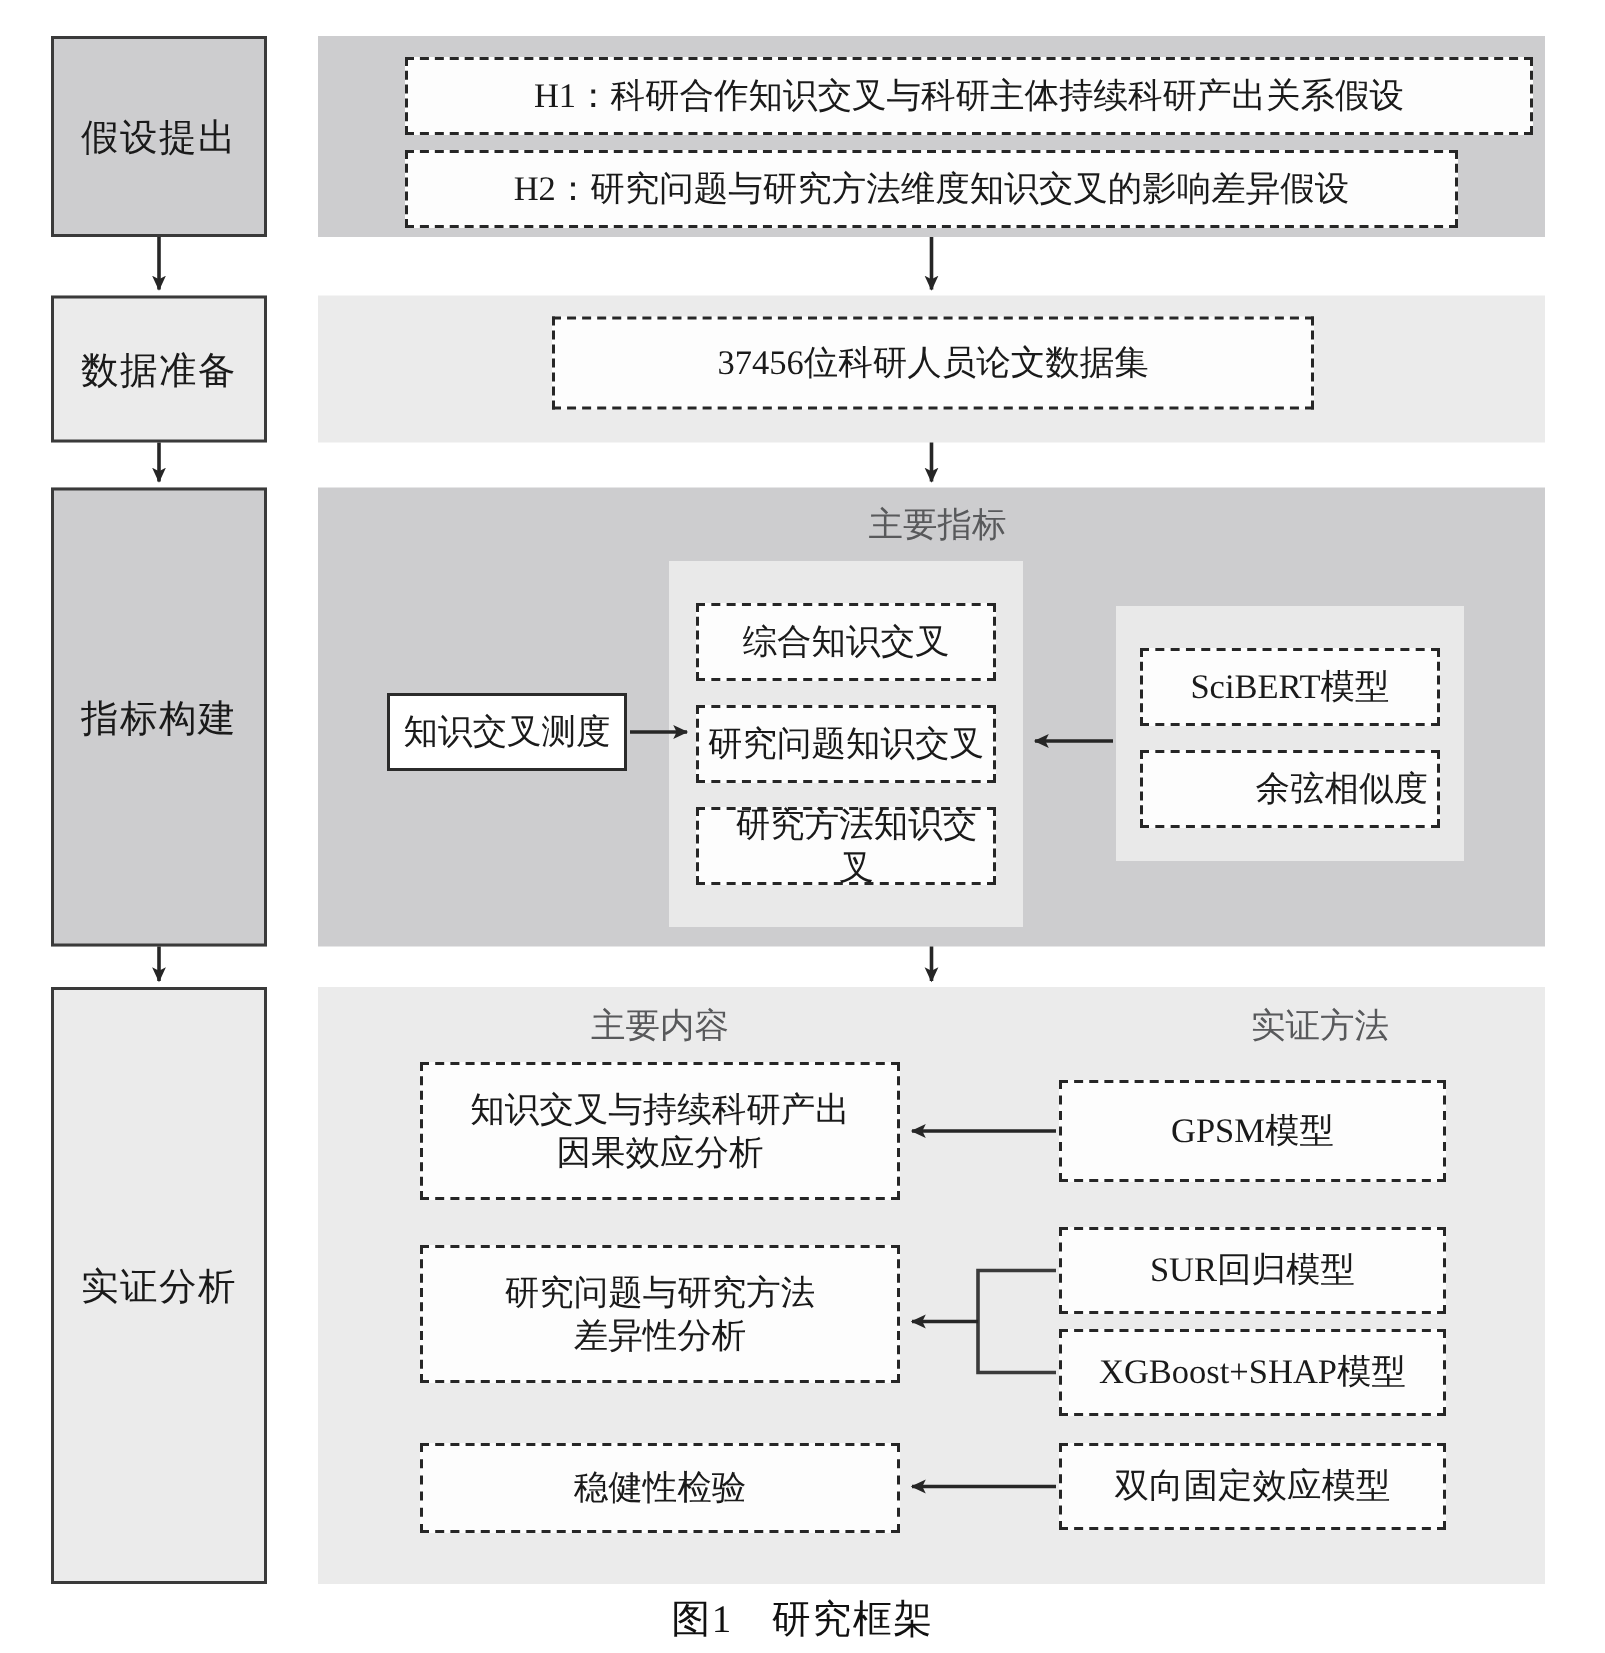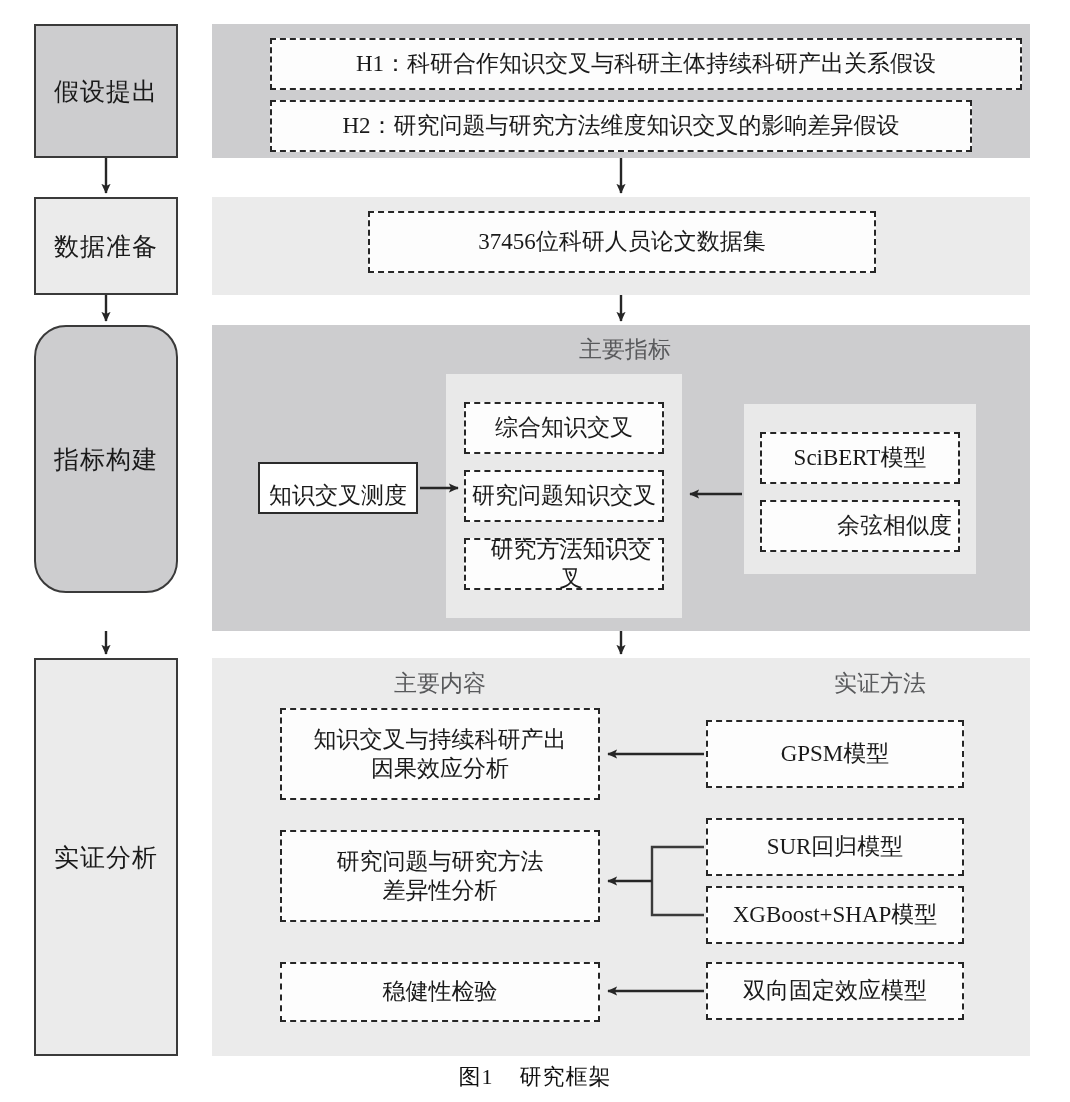--- a/index.html
+++ b/index.html
@@ -36,59 +36,59 @@
     background:#fdfdfd;
     border:2px dashed #262626;
     box-sizing:border-box;
     display:flex;align-items:center;justify-content:center;
     text-align:center;
     font-size:23px;
     line-height:1.28;
     padding:2px 6px;
   }
   .node.tall{font-size:23px;}
-  .node.solid{border:2px solid #2b2b2b;background:#ffffff;align-items:flex-end;}
+  .node.solid{border:2px solid #2b2b2b;background:#ffffff;}
 
   
   .colcap{
     position:absolute;
     font-size:23px;
     color:#58595b;
     text-align:center;
     white-space:nowrap;
   }
 
   
   .wires{position:absolute;left:0;top:0;width:1070px;height:1102px;pointer-events:none;}
 
   
   .caption{
     position:absolute;left:0;top:1062px;width:1070px;
-    text-align:center;font-size:22px;color:#111;
+    text-align:center;font-size:26px;color:#111;
     letter-spacing:1px;
   }
   .caption .gap{display:inline-block;width:26px;}
 </style>
 </head>
 <body>
 
 <div class="canvas">
 
   <div class="band dark" style="left:212px;top:24px;width:818px;height:134px;"></div>
   <div class="band light" style="left:212px;top:197px;width:818px;height:98px;"></div>
   <div class="band dark" style="left:212px;top:325px;width:818px;height:306px;"></div>
   <div class="band light" style="left:212px;top:658px;width:818px;height:398px;"></div>
 
   <div class="stage dark" style="left:34px;top:24px;width:144px;height:134px;">
     <span>假设提出</span>
   </div>
   <div class="stage light" style="left:34px;top:197px;width:144px;height:98px;">
     <span>数据准备</span>
   </div>
-  <div class="stage dark" style="left:34px;top:325px;width:144px;height:268px;border-radius:32px;">
+  <div class="stage dark" style="left:34px;top:325px;width:144px;height:306px;">
     <span>指标构建</span>
   </div>
   <div class="stage light" style="left:34px;top:658px;width:144px;height:398px;">
     <span>实证分析</span>
   </div>
 
   <div class="node" style="left:270px;top:38px;width:752px;height:52px;">
     <span>H1：科研合作知识交叉与科研主体持续科研产出关系假设</span>
   </div>
   <div class="node" style="left:270px;top:100px;width:702px;height:52px;">

